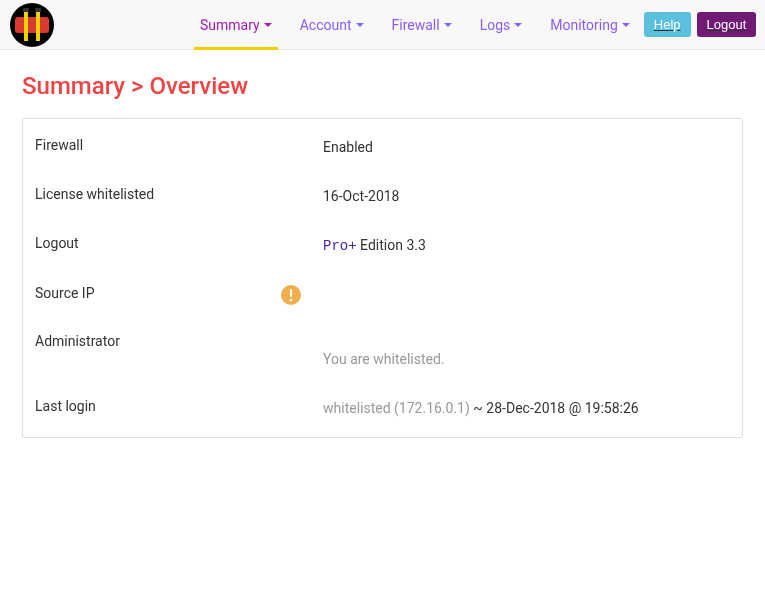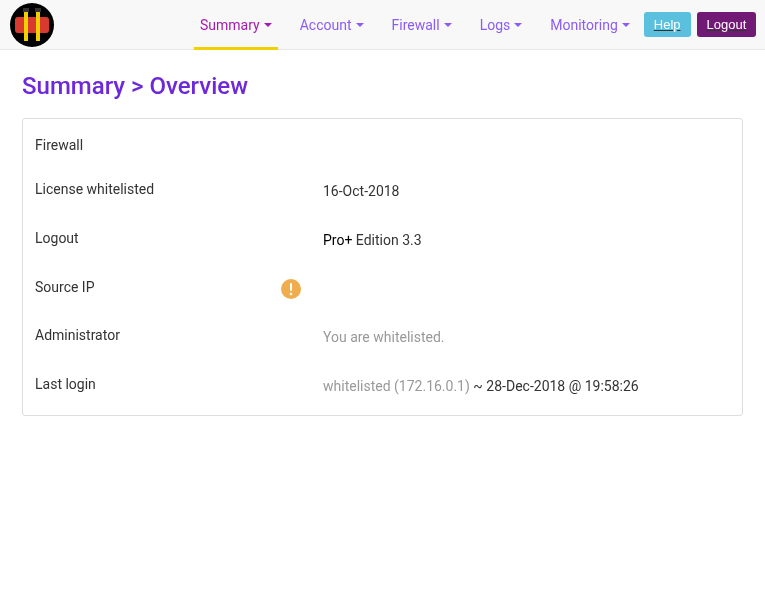--- a/index.html
+++ b/index.html
@@ -86,21 +86,21 @@
       border-radius: 3px;
       color: #fff;
       cursor: pointer;
       border: none;
     }
     .btn-help { background: #5bc0de; }
     .btn-logout { background: #701a75; }
     .page-title {
       font-size: 24px;
       font-weight: 500;
-      color: #6d28d9;
+      color: #ef4444;
       padding: 22px 22px 18px 22px;
     }
     .panel {
       margin: 0 22px 20px 22px;
       border: 1px solid #ddd;
       border-radius: 3px;
       padding: 4px 0;
     }
     .row {
       display: flex;
@@ -113,22 +113,22 @@
       color: #333;
       display: flex;
       align-items: flex-start;
       justify-content: space-between;
     }
     .row-value {
       flex: 1;
       color: #333;
       line-height: 1.5;
     }
-    .muted { color: #999; }
-    .red { color: #000000; }
+    .muted { color: #999; margin-top: 16px; }
+    .red { color: #4c1d95; font-family: Liberation Mono, monospace; }
     .link { color: #999; cursor: pointer; }
     .warn-icon {
       width: 20px;
       height: 20px;
       margin-right: 22px;
       flex-shrink: 0;
     }
     .warn-icon svg { width: 20px; height: 20px; display: block; }
     .label-text { flex: 1; }
   </style>
@@ -176,20 +176,21 @@
 </div>
 
 <h1 class="page-title">Summary &gt; Overview</h1>
 
 <div class="panel">
 
   <div class="row">
     <div class="row-label">
         <span class="label-text">Firewall</span>
       </div>
+    <div class="row-value">Enabled</div>
   </div>
 
   <div class="row">
     <div class="row-label">
         <span class="label-text">License whitelisted</span>
       </div>
     <div class="row-value">16-Oct-2018</div>
   </div>
 
   <div class="row">

